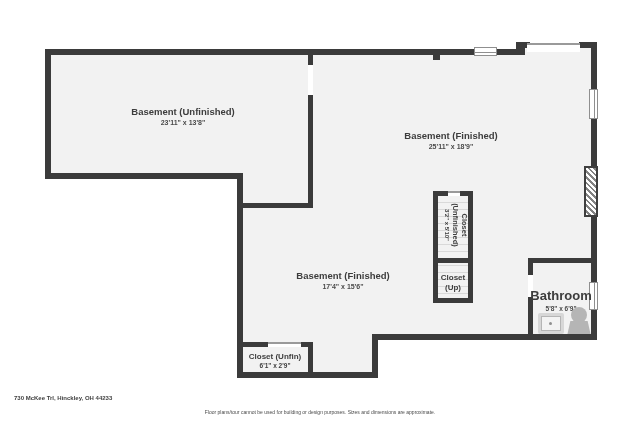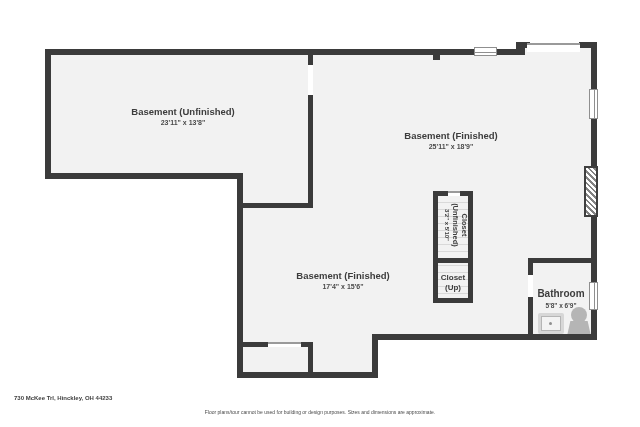--- a/index.html
+++ b/index.html
@@ -128,20 +128,24 @@
   <div class="lbl rot" style="left:414px;top:208px;width:76px;height:34px">
     <span class="nm-sm" style="font-size:7.5px">Closet</span>
     <span class="nm-sm" style="font-size:7.5px">(Unfinished)</span>
     <span class="dm-sm" style="font-size:6px">3'2" x 5'10"</span>
   </div>
   <div class="lbl" style="left:433px;top:273px;width:40px">
     <span class="nm-sm">Closet</span>
     <span class="nm-sm">(Up)</span>
   </div>
   <div class="lbl" style="left:526px;top:288px;width:70px">
-    <span class="nm" style="font-size:10px">Bathroom</span>
+    <span class="nm" style="font-size:13px">Bathroom</span>
     <span class="dm" style="font-size:6.5px">5'8" x 6'9"</span>
+  </div>
+  <div class="lbl" style="left:240px;top:352px;width:70px">
+    <span class="nm-sm">Closet (Unfin)</span>
+    <span class="dm-sm">6'1" x 2'9"</span>
   </div>
 
   <div class="address">730 McKee Trl, Hinckley, OH 44233</div>
   <div class="disclaimer">Floor plans/tour cannot be used for building or design purposes. Sizes and dimensions are approximate.</div>
 
 </div>
 
 </body></html>

